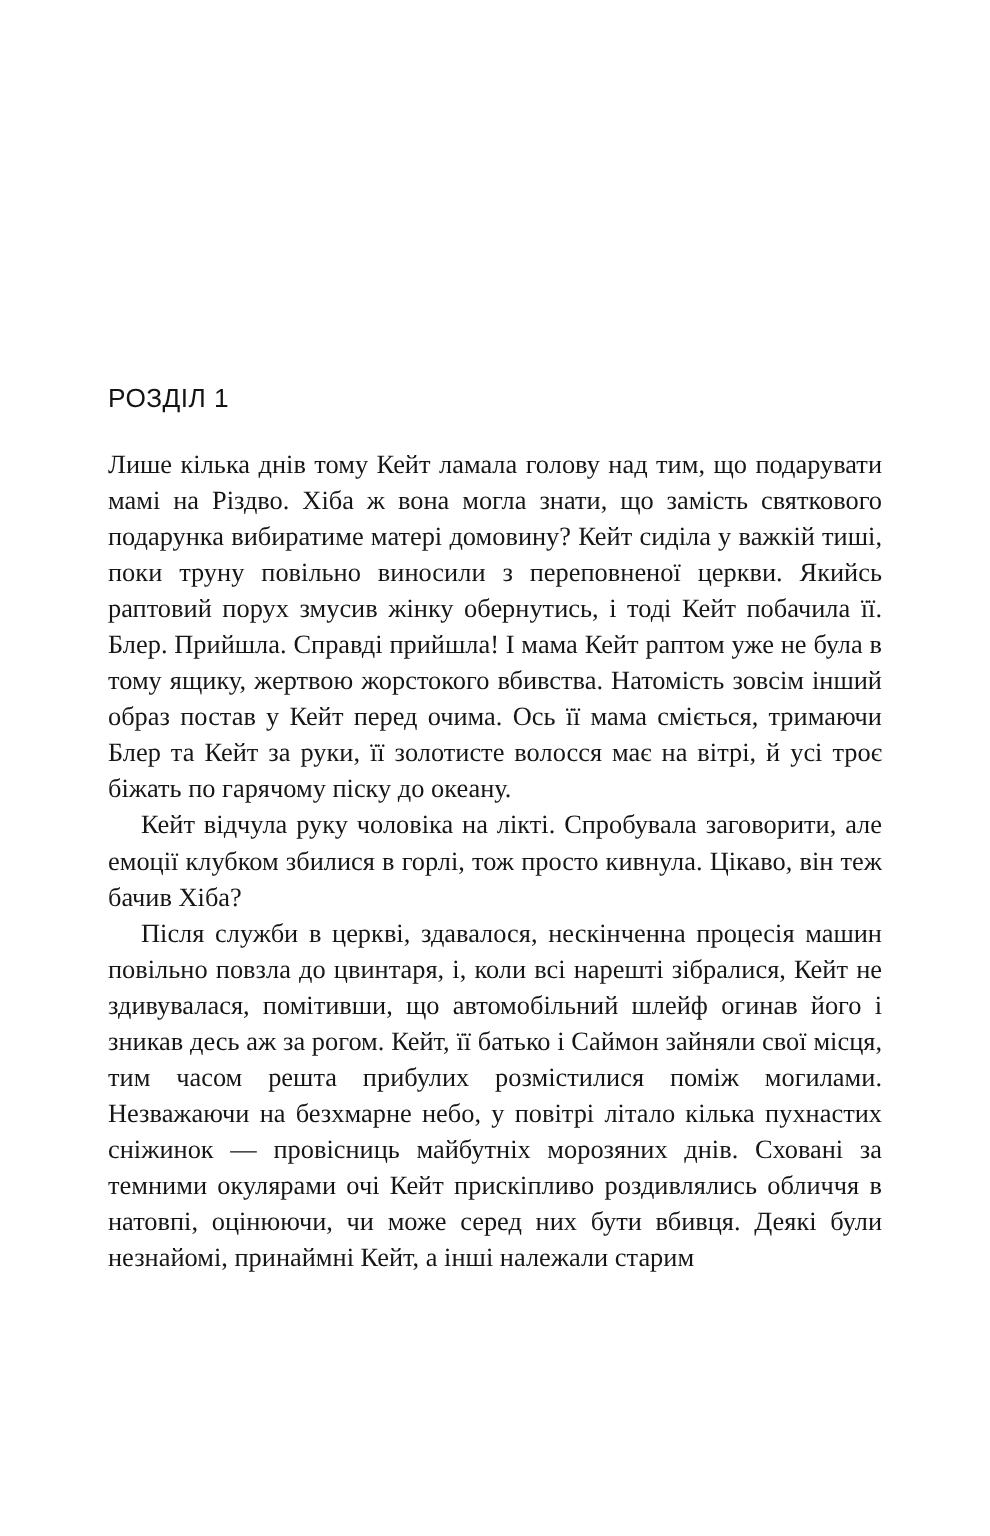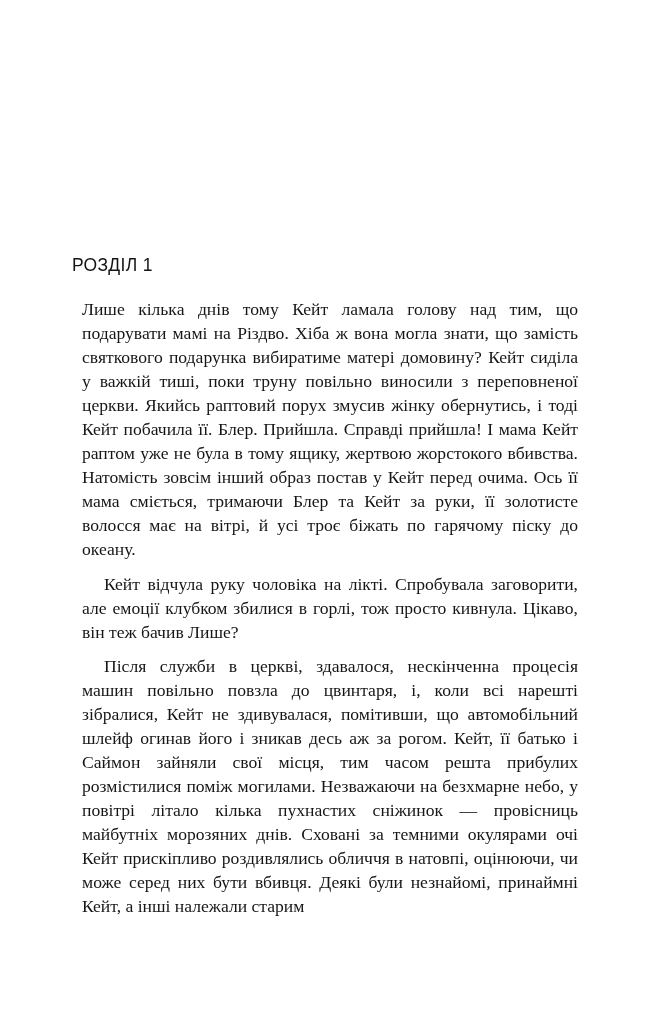--- a/index.html
+++ b/index.html
@@ -42,21 +42,21 @@
     margin: 0 0 22px 0;
     line-height: 20px;
     white-space: pre;
   }
 
   .body-paragraph {
     font-family: "Liberation Serif", "DejaVu Serif", serif;
     font-size: 17.6px;
     line-height: 24.05px;
     color: #161616;
-    margin: 10px;
+    margin: 0;
     padding: 0;
     text-align: justify;
     text-justify: inter-word;
     text-indent: 22px;
     hyphens: manual;
     -webkit-hyphens: manual;
     word-spacing: 0px;
   }
 
   .body-paragraph.no-indent {
@@ -68,19 +68,19 @@
 
 <div class="page">
 
   <div class="text-block">
 
     <h1 class="chapter-heading">РОЗДІЛ 1</h1>
 
     <p class="body-paragraph no-indent">Лише кілька днів тому Кейт ламала голову над тим, що подарувати мамі на Різдво. Хіба ж вона могла знати, що замість святкового подарунка вибиратиме матері домовину? Кейт сиділа у важкій тиші, поки труну повільно виносили з переповненої церкви. Якийсь раптовий порух змусив жінку обернутись, і тоді Кейт побачила її. Блер. Прийшла. Справді прийшла! І мама Кейт раптом уже не була в тому ящику, жертвою жорстокого вбивства. Натомість зовсім інший образ постав у Кейт перед очима. Ось її мама сміється, тримаючи Блер та Кейт за руки, її золотисте волосся має на вітрі, й усі троє біжать по гарячому піску до океану.</p>
 
 
-    <p class="body-paragraph">Кейт відчула руку чоловіка на лікті. Спробувала заговорити, але емоції клубком збилися в горлі, тож просто кивнула. Цікаво, він теж бачив Лише?</p>
+    <p class="body-paragraph">Кейт відчула руку чоловіка на лікті. Спробувала заговорити, але емоції клубком збилися в горлі, тож просто кивнула. Цікаво, він теж бачив Хіба?</p>
 
     <p class="body-paragraph">Після служби в церкві, здавалося, нескінченна процесія машин повільно повзла до цвинтаря, і, коли всі нарешті зібралися, Кейт не здивувалася, помітивши, що автомобільний шлейф огинав його і зникав десь аж за рогом. Кейт, її батько і Саймон зайняли свої місця, тим часом решта прибулих розмістилися поміж могилами. Незважаючи на безхмарне небо, у повітрі літало кілька пухнастих сніжинок — провісниць майбутніх морозяних днів. Сховані за темними окулярами очі Кейт прискіпливо роздивлялись обличчя в натовпі, оцінюючи, чи може серед них бути вбивця. Деякі були незнайомі, принаймні Кейт, а інші належали старим</p>
 
   </div>
 
 </div>
 
 </body></html>

